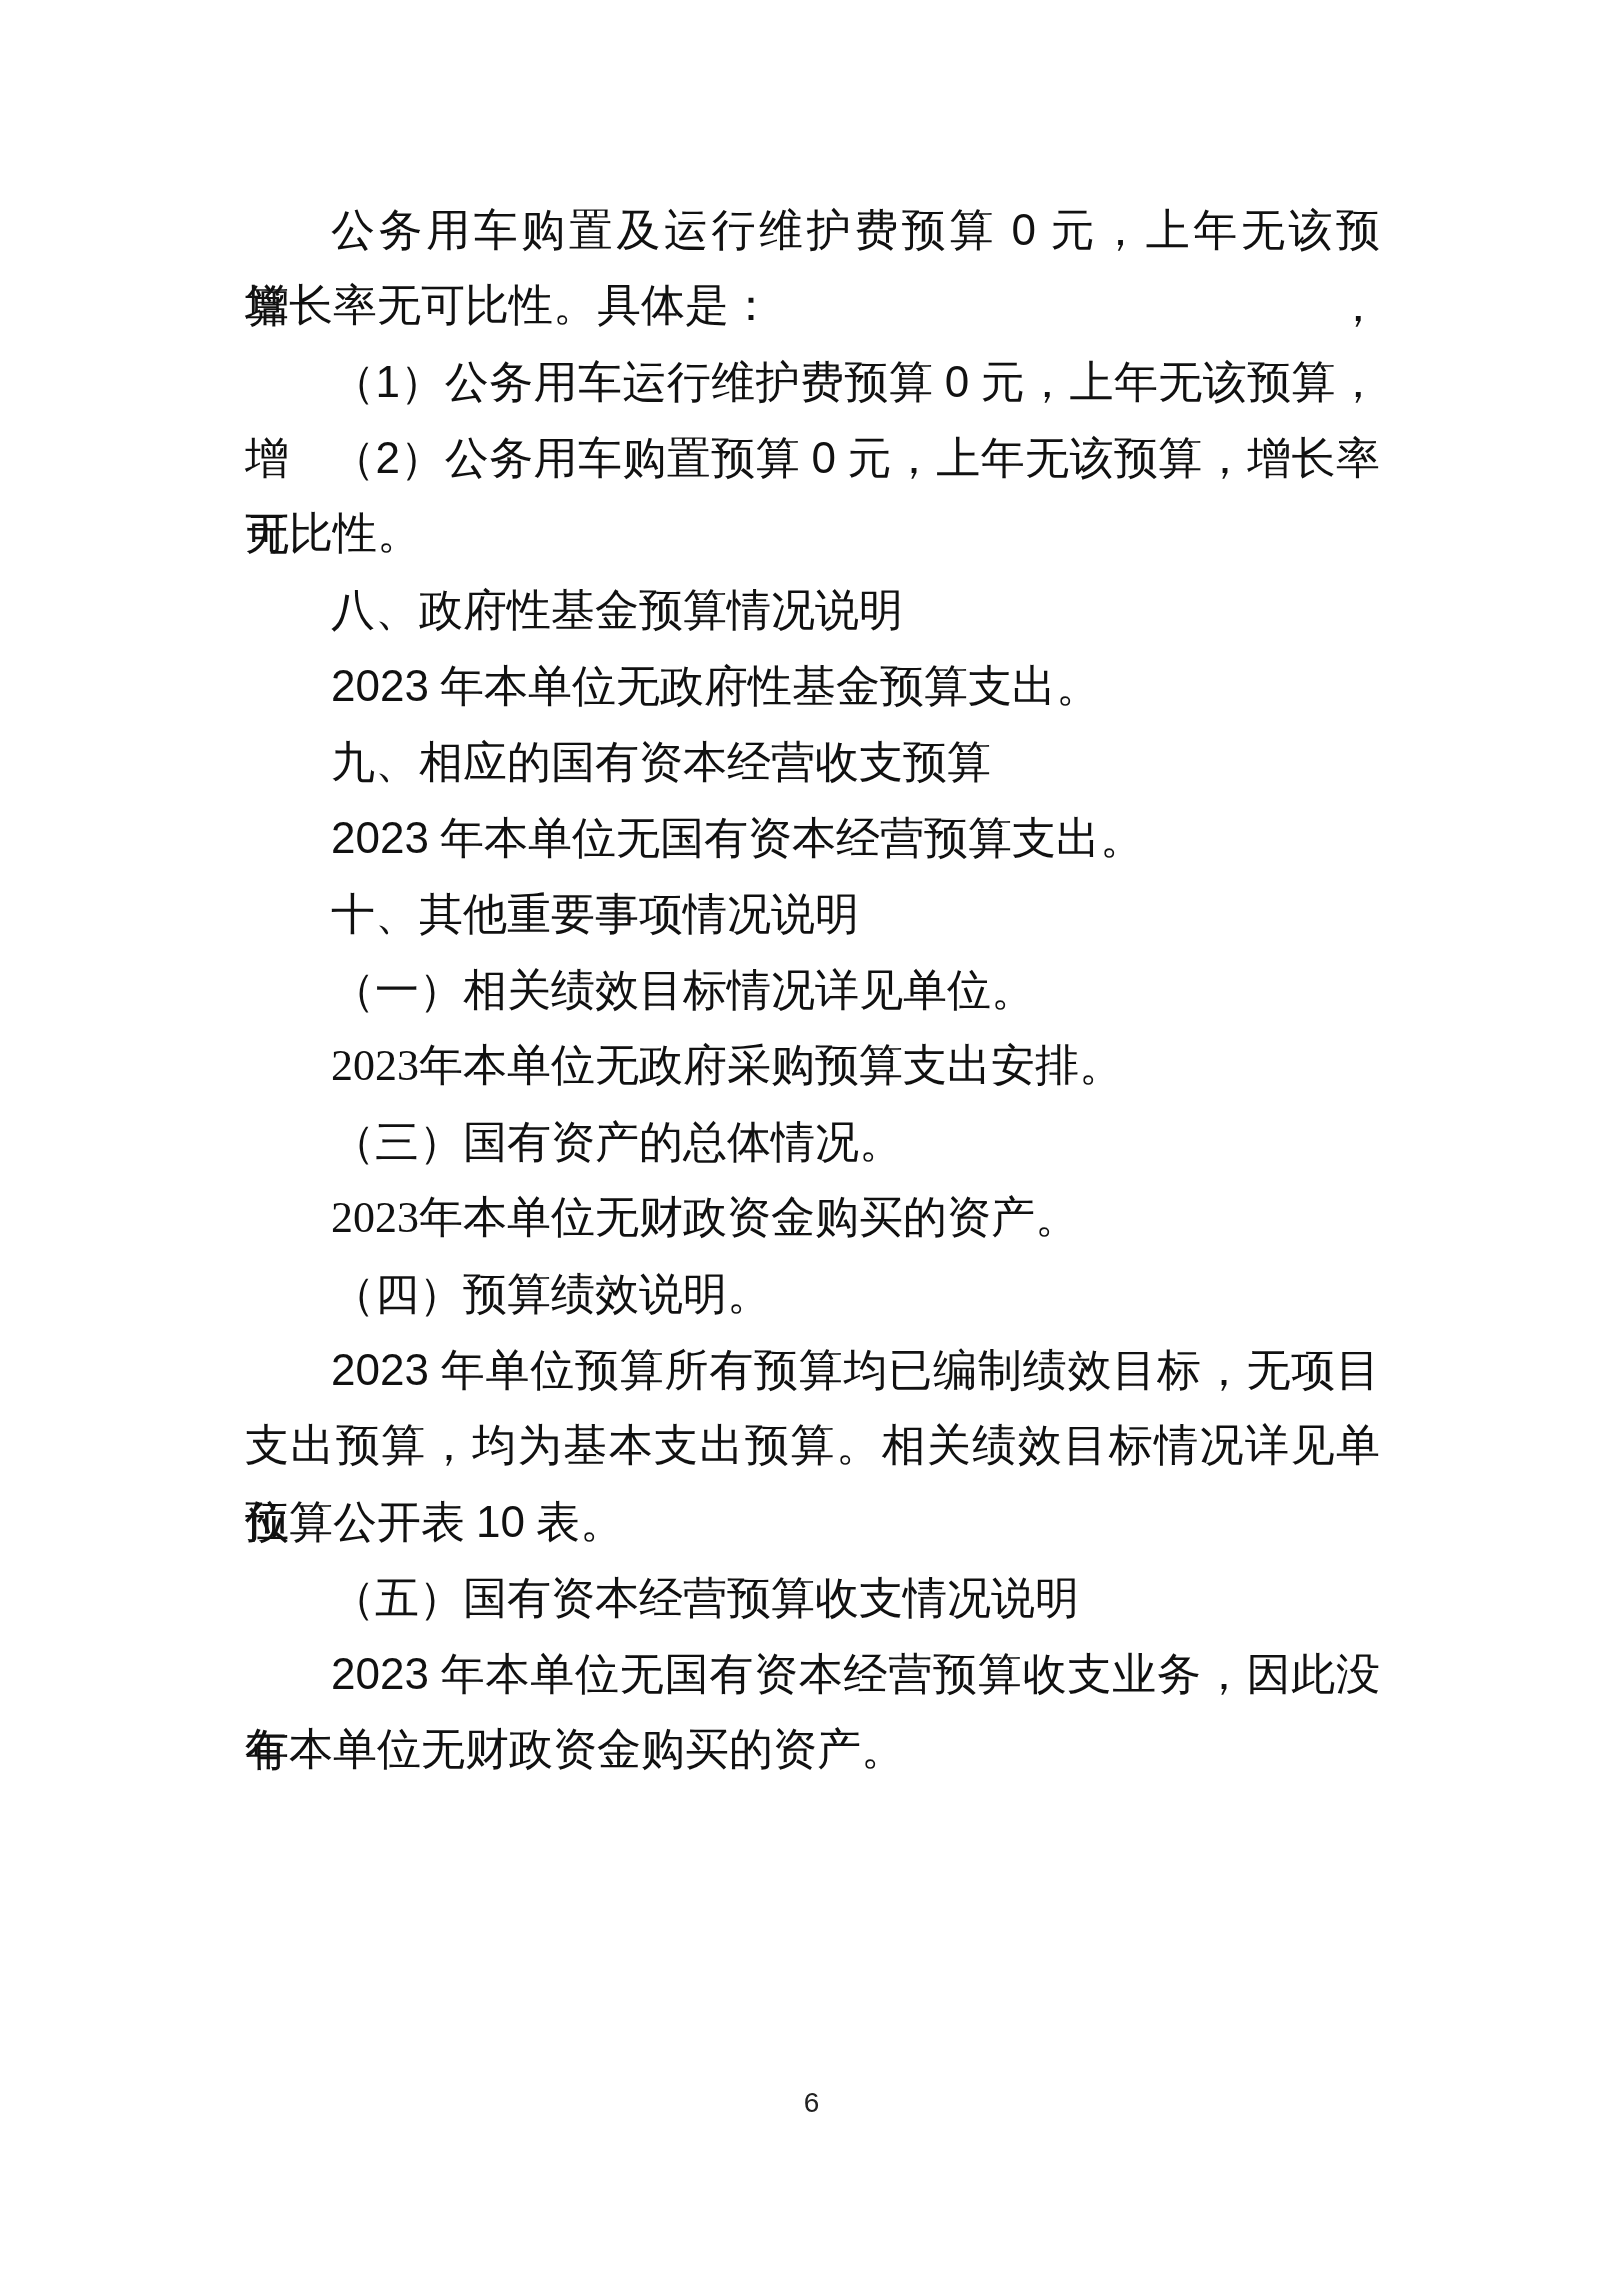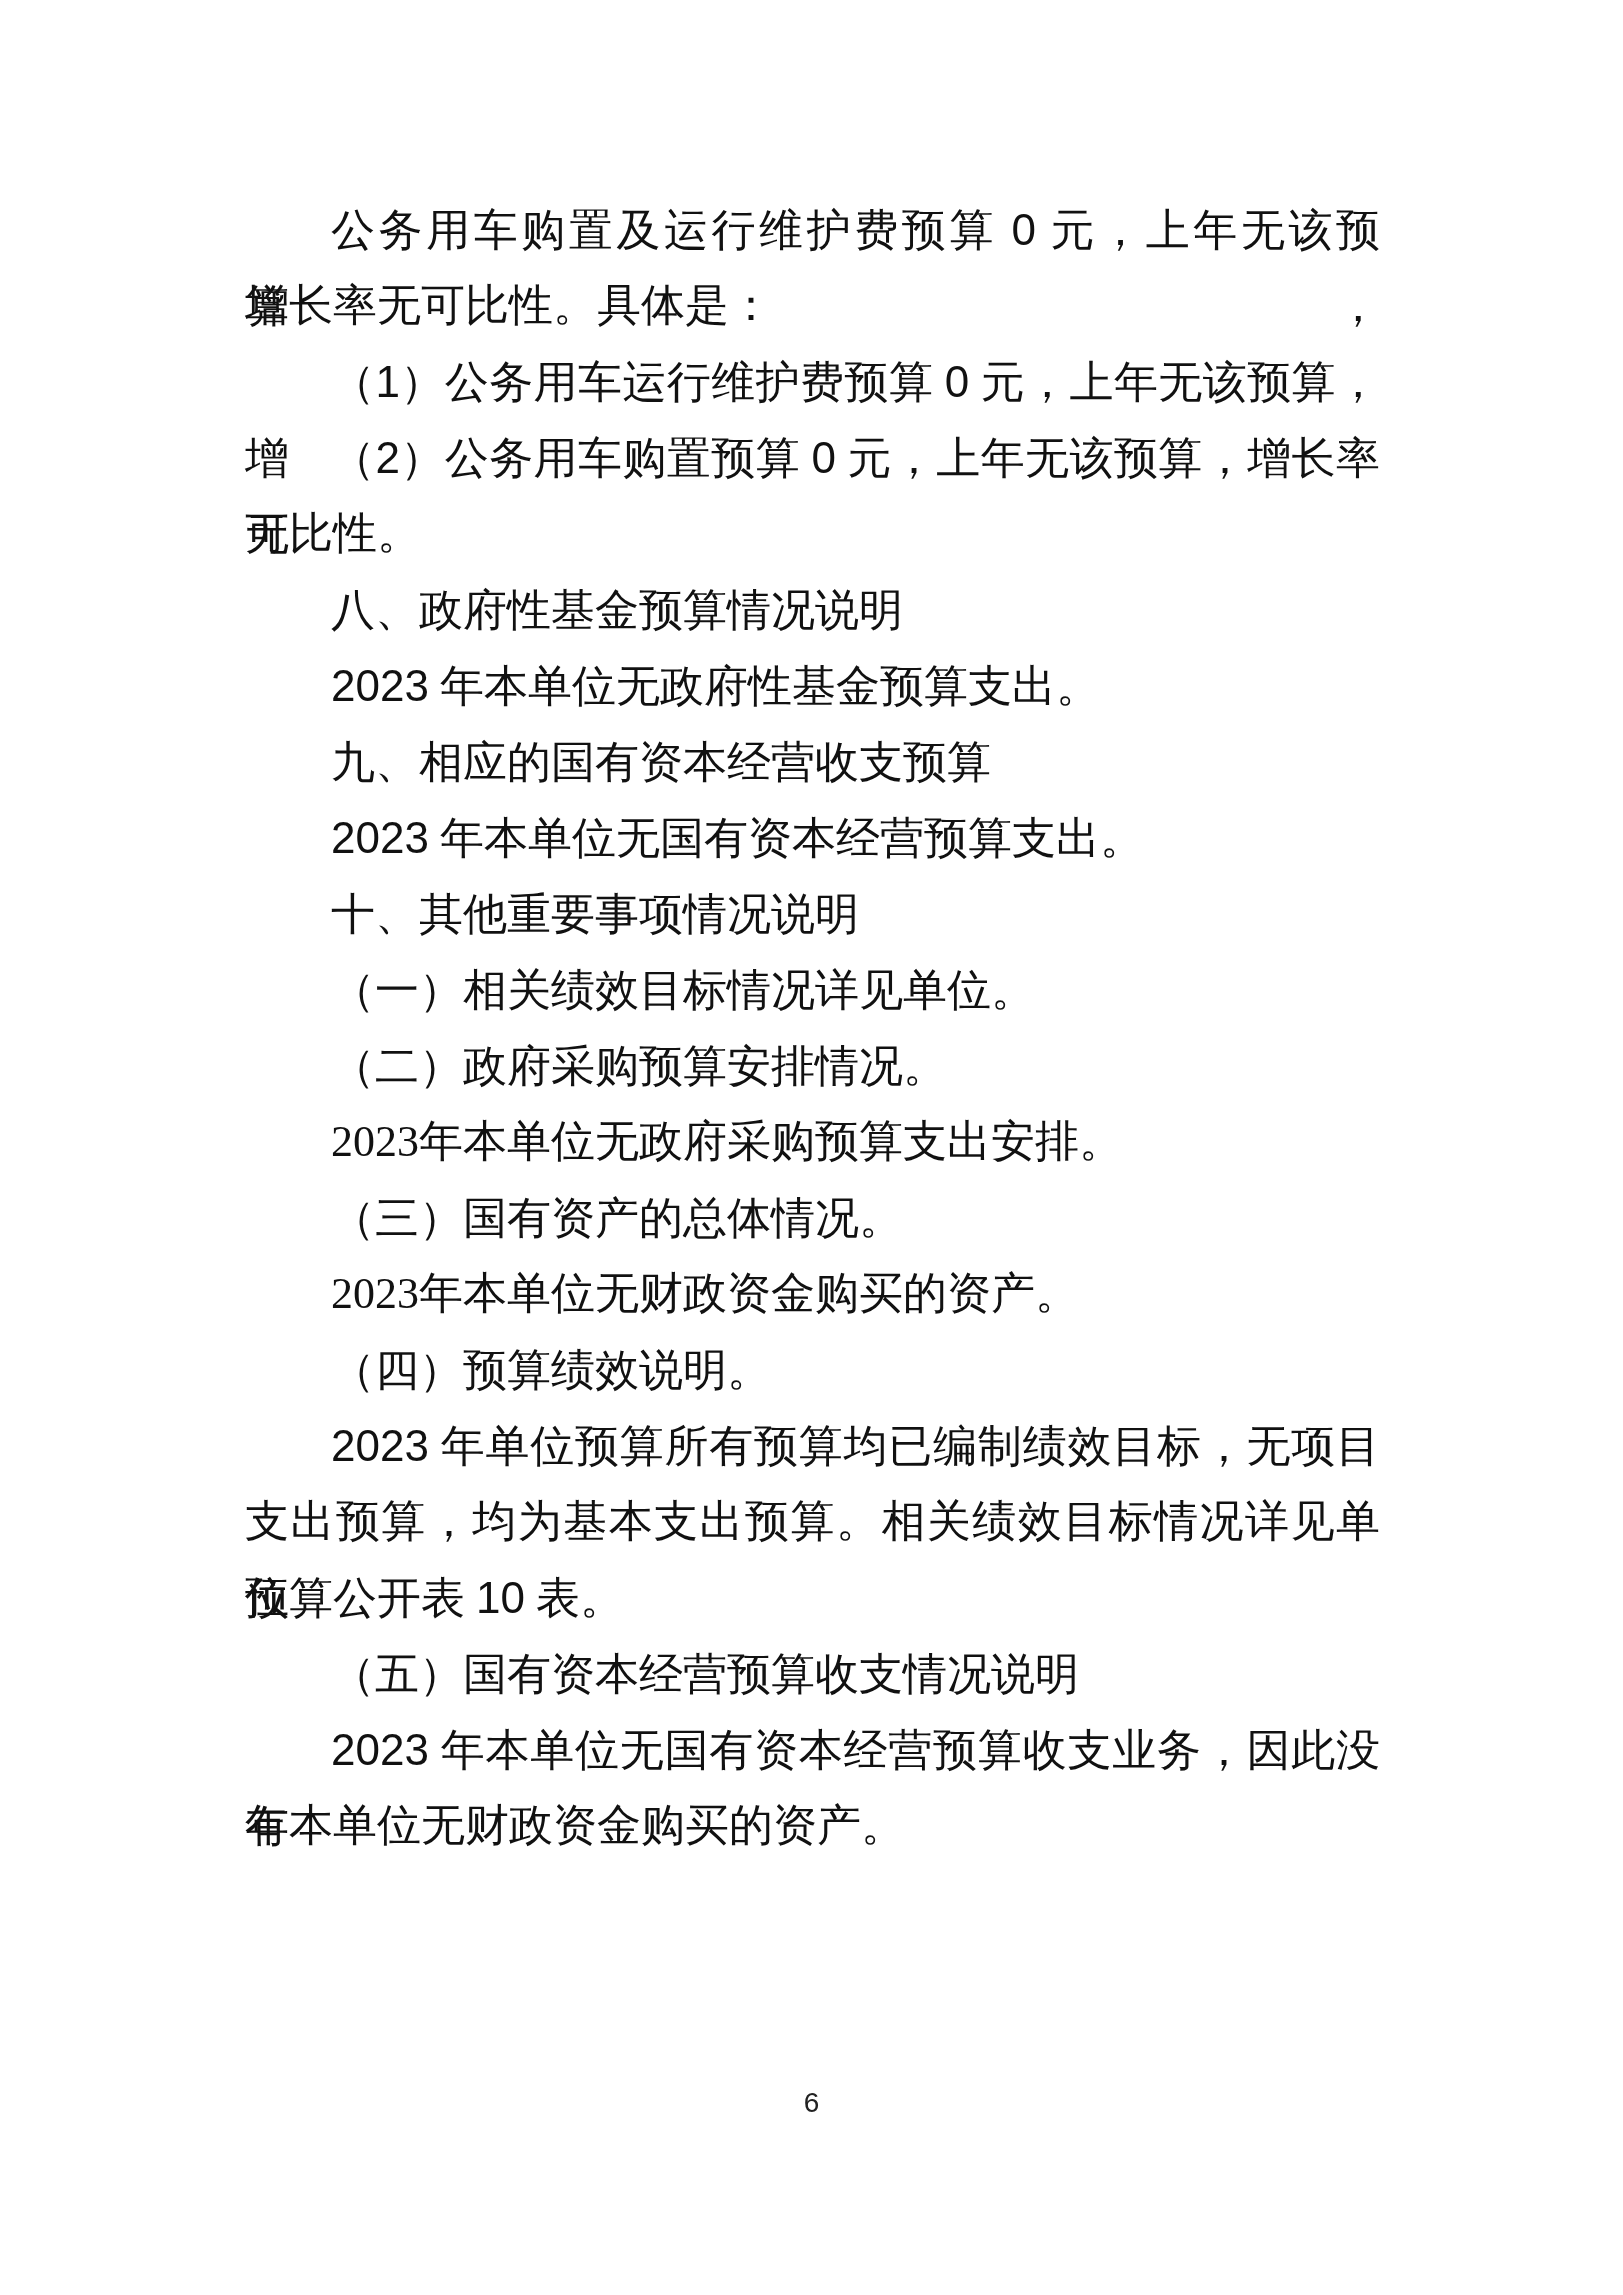--- a/index.html
+++ b/index.html
@@ -74,21 +74,20 @@
         <div class="line">增长率无可比性。具体是：</div>
         <div class="line first fill">（<span class="num">1</span>）公务用车运行维护费预算 <span class="num">0</span> 元，上年无该预算，增</div>
         <div class="line first fill">（<span class="num">2</span>）公务用车购置预算 <span class="num">0</span> 元，上年无该预算，增长率无</div>
         <div class="line">可比性。</div>
         <div class="line bold first">八、政府性基金预算情况说明</div>
         <div class="line first"><span class="num">2023</span> 年本单位无政府性基金预算支出。</div>
         <div class="line bold first">九、相应的国有资本经营收支预算</div>
         <div class="line first"><span class="num">2023</span> 年本单位无国有资本经营预算支出。</div>
         <div class="line bold first">十、其他重要事项情况说明</div>
         <div class="line bold first">（一）相关绩效目标情况详见单位。</div>
-        <div class="line bold first">（二）政府采购预算安排情况。</div>
         <div class="line first digits-serif"><span class="num">2023</span>年本单位无政府采购预算支出安排。</div>
         <div class="line bold first">（三）国有资产的总体情况。</div>
         <div class="line first digits-serif"><span class="num">2023</span>年本单位无财政资金购买的资产。</div>
         <div class="line bold first">（四）预算绩效说明。</div>
         <div class="line first fill"><span class="num">2023</span> 年单位预算所有预算均已编制绩效目标，无项目</div>
         <div class="line fill">支出预算，均为基本支出预算。相关绩效目标情况详见单位</div>
         <div class="line">预算公开表 <span class="num">10</span> 表。</div>
         <div class="line bold first">（五）国有资本经营预算收支情况说明</div>
         <div class="line first fill"><span class="num">2023</span> 年本单位无国有资本经营预算收支业务，因此没有</div>
         <div class="line">年本单位无财政资金购买的资产。</div>

